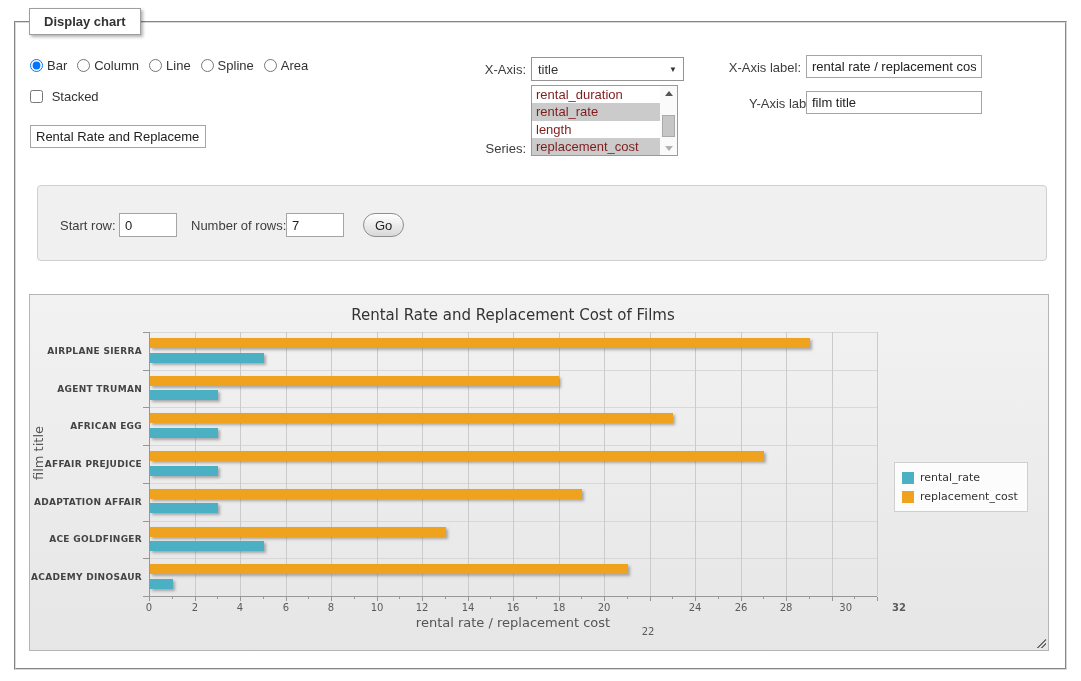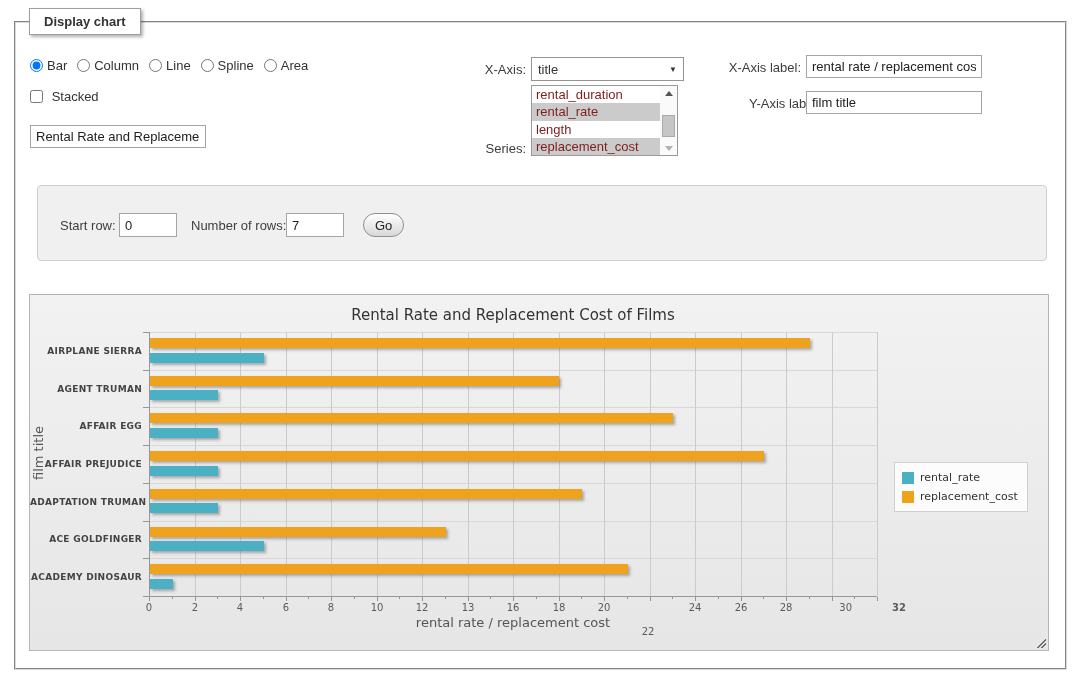--- a/index.html
+++ b/index.html
@@ -170,21 +170,21 @@
       <div class="xtick-label" style="left: 71px;">4</div>
       <div class="vgrid" style="left: 137px;"></div>
       <div class="xtick-label" style="left: 117px;">6</div>
       <div class="vgrid" style="left: 182px;"></div>
       <div class="xtick-label" style="left: 162px;">8</div>
       <div class="vgrid" style="left: 228px;"></div>
       <div class="xtick-label" style="left: 208px;">10</div>
       <div class="vgrid" style="left: 273px;"></div>
       <div class="xtick-label" style="left: 253px;">12</div>
       <div class="vgrid" style="left: 319px;"></div>
-      <div class="xtick-label" style="left: 299px;">13</div>
+      <div class="xtick-label" style="left: 299px;">14</div>
       <div class="vgrid" style="left: 364px;"></div>
       <div class="xtick-label" style="left: 344px;">16</div>
       <div class="vgrid" style="left: 410px;"></div>
       <div class="xtick-label" style="left: 390px;">18</div>
       <div class="vgrid" style="left: 455px;"></div>
       <div class="xtick-label" style="left: 435px;">20</div>
       <div class="vgrid" style="left: 501px;"></div>
       <div class="xtick-label" style="left: 479px; margin-top: 24px;">22</div>
       <div class="vgrid" style="left: 546px;"></div>
       <div class="xtick-label" style="left: 526px;">24</div>
@@ -242,23 +242,23 @@
       <div class="bar" style="top: 157px; width: 432px; background: rgb(239, 162, 29);"></div>
       <div class="bar" style="top: 171px; width: 68px; background: rgb(75, 176, 196);"></div>
       <div class="bar" style="top: 195px; width: 296px; background: rgb(239, 162, 29);"></div>
       <div class="bar" style="top: 209px; width: 114px; background: rgb(75, 176, 196);"></div>
       <div class="bar" style="top: 232px; width: 478px; background: rgb(239, 162, 29);"></div>
       <div class="bar" style="top: 247px; width: 23px; background: rgb(75, 176, 196);"></div>
     </div>
   <div id="cat-layer">
       <div class="cat-label" style="top: 51px;">AIRPLANE SIERRA</div>
       <div class="cat-label" style="top: 89px;">AGENT TRUMAN</div>
-      <div class="cat-label" style="top: 126px;">AFFAIR EGG</div>
+      <div class="cat-label" style="top: 126px;">AFRICAN EGG</div>
       <div class="cat-label" style="top: 164px;">AFFAIR PREJUDICE</div>
-      <div class="cat-label" style="top: 202px;">ADAPTATION TRUMAN</div>
+      <div class="cat-label" style="top: 202px;">ADAPTATION AFFAIR</div>
       <div class="cat-label" style="top: 239px;">ACE GOLDFINGER</div>
       <div class="cat-label" style="top: 277px;">ACADEMY DINOSAUR</div>
       <div class="ytick" style="top: 37px;"></div>
       <div class="ytick" style="top: 75px;"></div>
       <div class="ytick" style="top: 112px;"></div>
       <div class="ytick" style="top: 150px;"></div>
       <div class="ytick" style="top: 188px;"></div>
       <div class="ytick" style="top: 226px;"></div>
       <div class="ytick" style="top: 263px;"></div>
       <div class="ytick" style="top: 301px;"></div>

